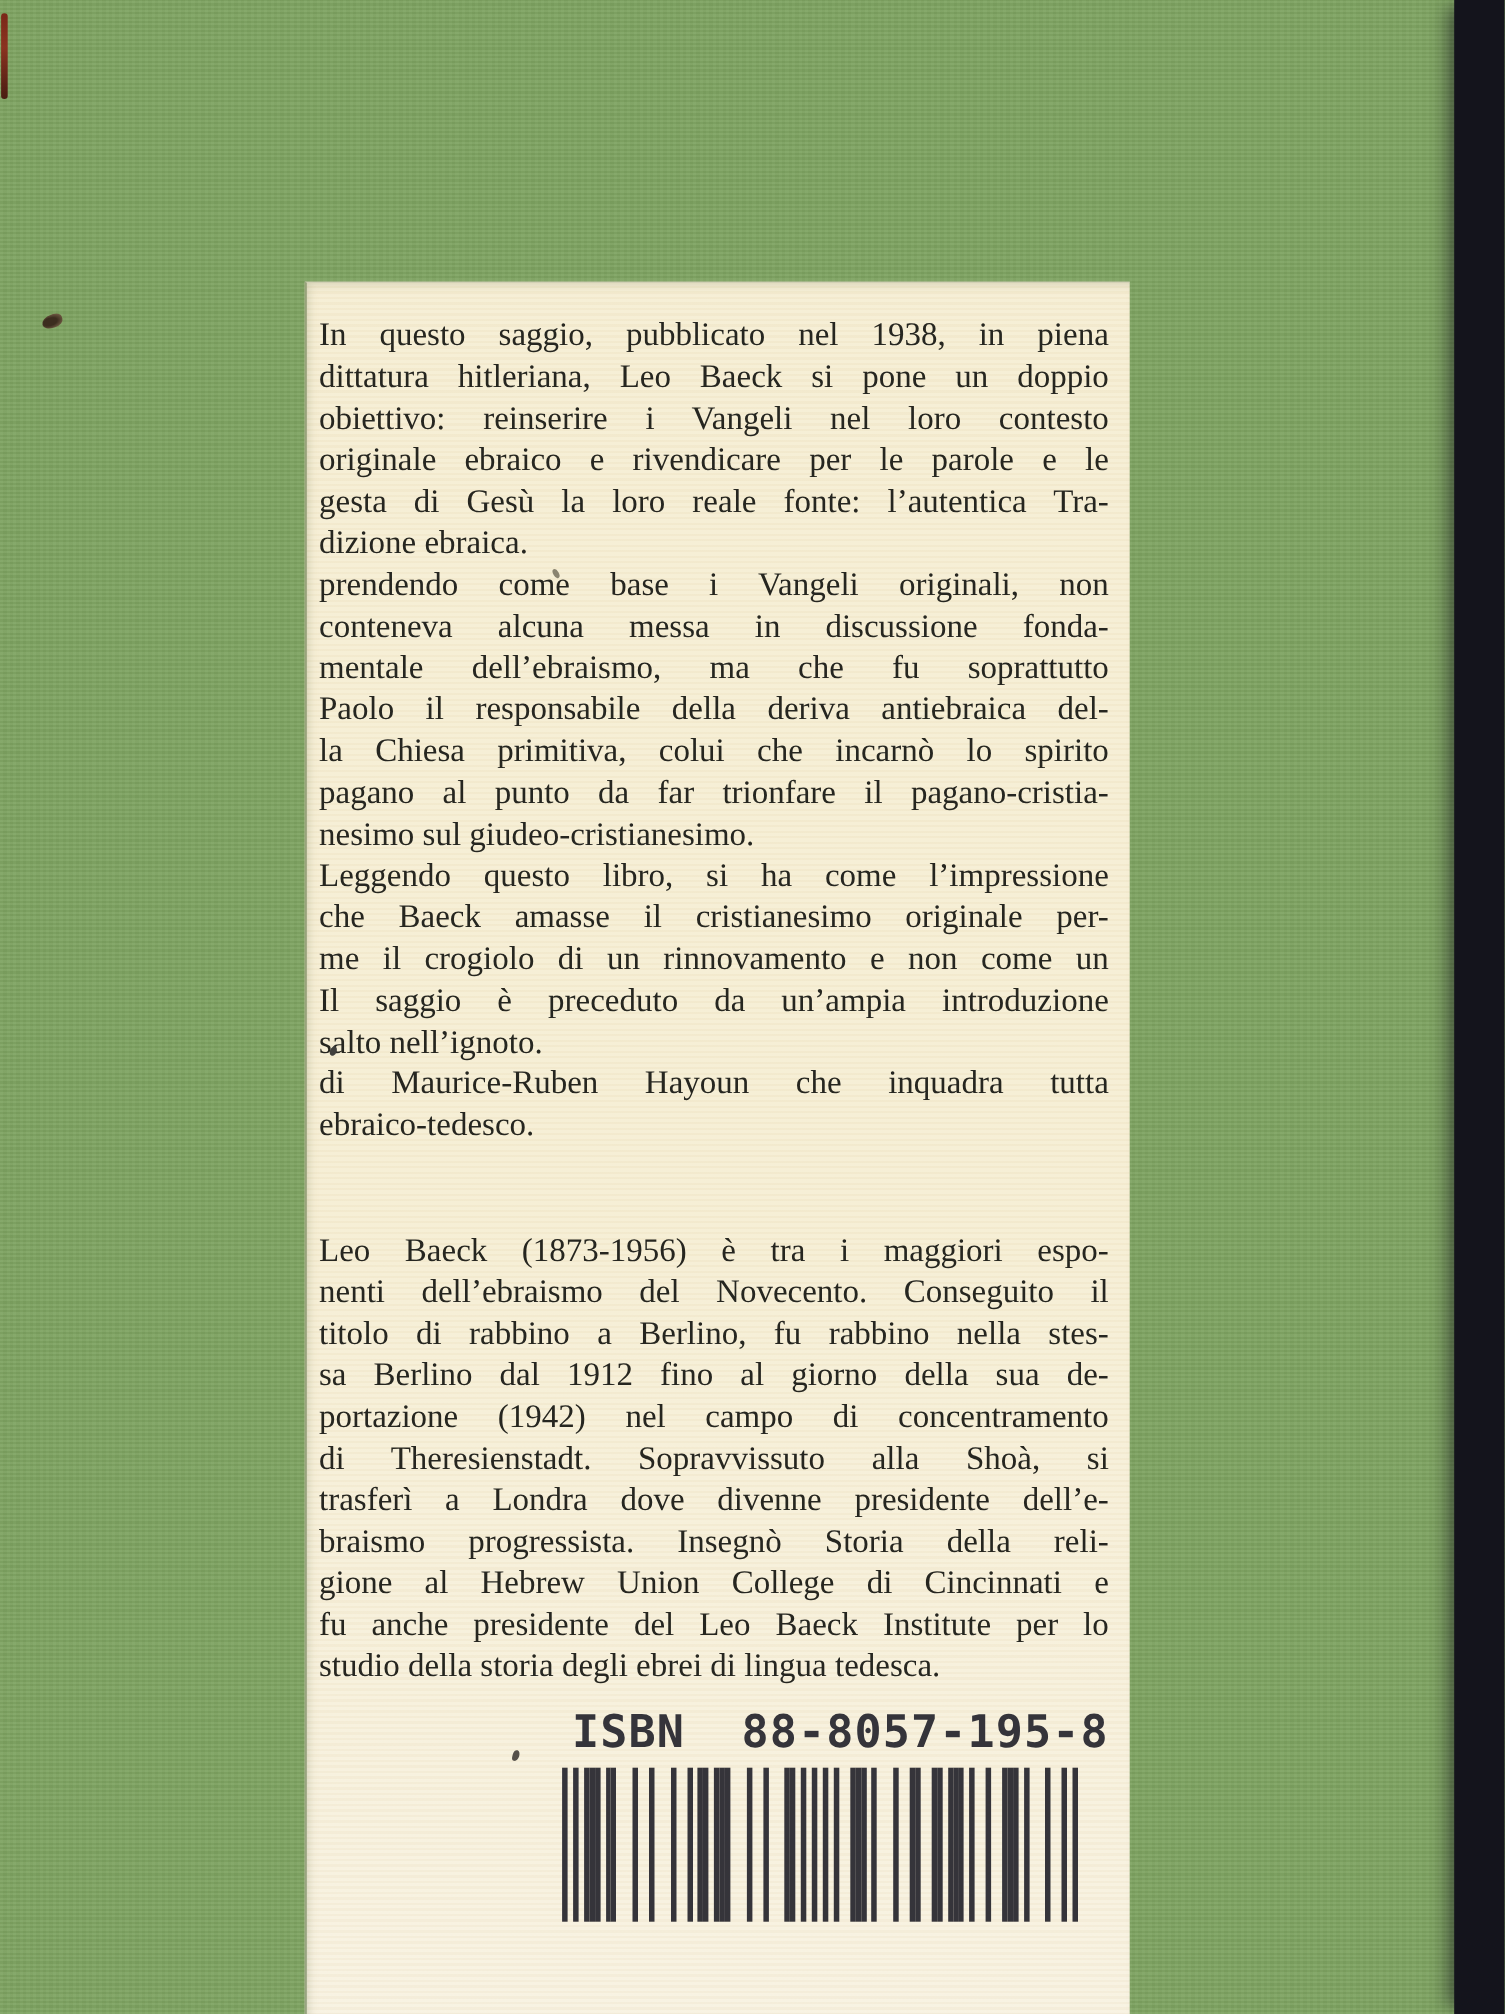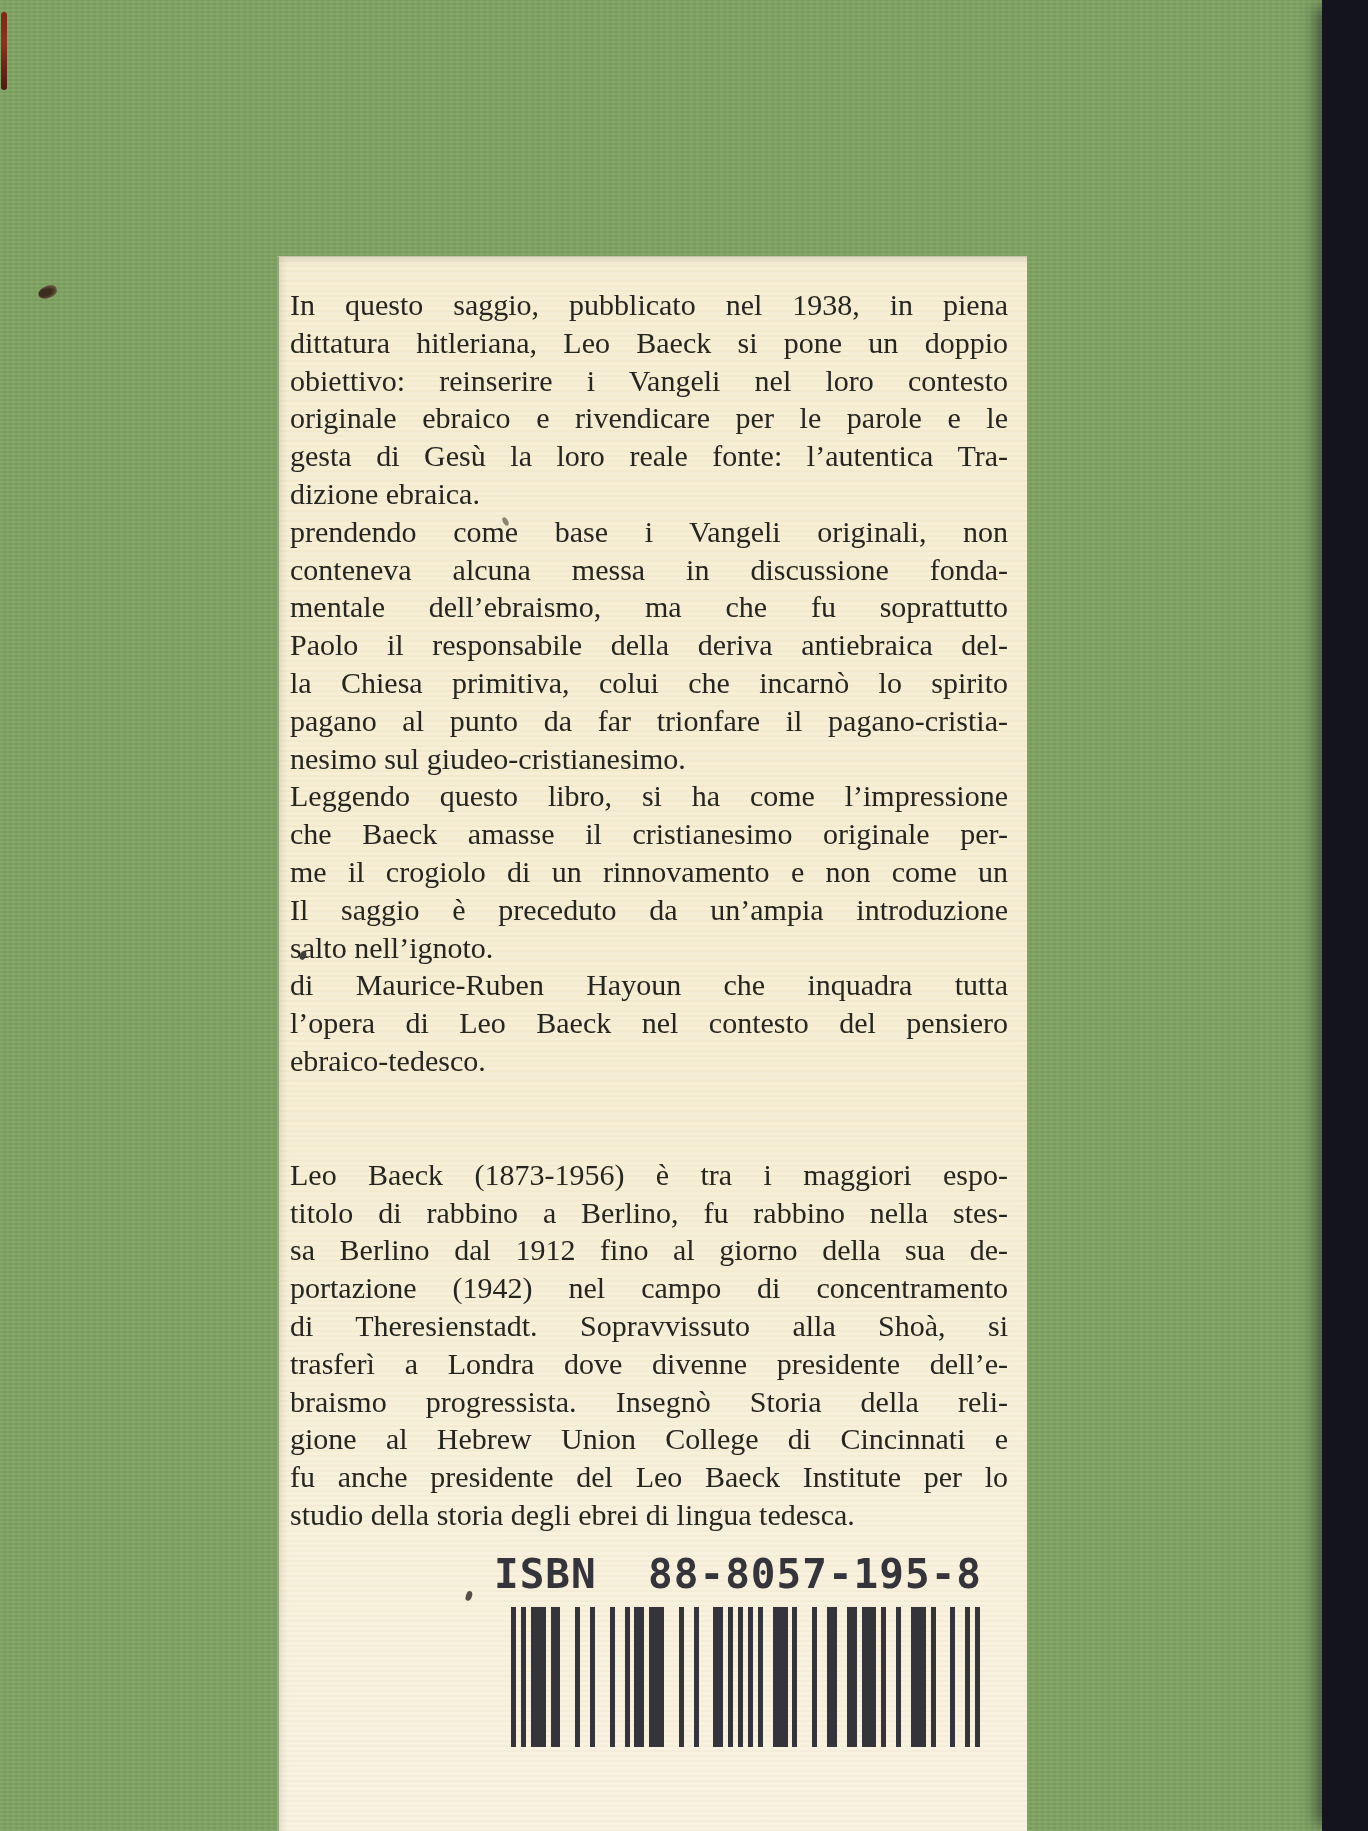--- a/index.html
+++ b/index.html
@@ -51,21 +51,21 @@
     text-align:justify;
     text-align-last:justify;
     -moz-text-align-last:justify;
     white-space:normal;
   }
   .tline.lastline{text-align-last:left;-moz-text-align-last:left;}
   .isbn{
     margin-top:16px;margin-left:204px;
     font-family:"DejaVu Sans Mono", monospace;
     font-weight:bold;font-size:41px;line-height:49px;
-    letter-spacing:1px;white-space:pre;color:var(--barcode-ink);
+    letter-spacing:1px;white-space:pre;color:var(--barcode-ink);text-align:right;
   }
   .barcode{
     margin-top:8px;margin-left:221px;
     width:470px;height:140px;display:flex;align-items:stretch;
   }
   .barcode .mod{width:4.947px;height:100%;}
   .barcode .bar{background:var(--barcode-ink);}
   .barcode .gap{background:transparent;}
   
   .blemish{position:absolute;pointer-events:none;}
@@ -109,25 +109,25 @@
         <div class="tline">Paolo il responsabile della deriva antiebraica del-</div>
         <div class="tline">la Chiesa primitiva, colui che incarnò lo spirito</div>
         <div class="tline">pagano al punto da far trionfare il pagano-cristia-</div>
         <div class="tline lastline">nesimo sul giudeo-cristianesimo.</div>
         <div class="tline">Leggendo questo libro, si ha come l’impressione</div>
         <div class="tline">che Baeck amasse il cristianesimo originale per-</div>
         <div class="tline">me il crogiolo di un rinnovamento e non come un</div>
         <div class="tline">Il saggio è preceduto da un’ampia introduzione</div>
         <div class="tline lastline">salto nell’ignoto.</div>
         <div class="tline">di Maurice-Ruben Hayoun che inquadra tutta</div>
-        <div class="tline">l’opera di Leo Baeck nel contesto del pensiero</div>
         <div class="tline lastline">ebraico-tedesco.</div>
       </div>
     <div class="bio" id="bio">
         <div class="tline">Leo Baeck (1873-1956) è tra i maggiori espo-</div>
+        <div class="tline">nenti dell’ebraismo del Novecento. Conseguito il</div>
         <div class="tline">titolo di rabbino a Berlino, fu rabbino nella stes-</div>
         <div class="tline">sa Berlino dal 1912 fino al giorno della sua de-</div>
         <div class="tline">portazione (1942) nel campo di concentramento</div>
         <div class="tline">di Theresienstadt. Sopravvissuto alla Shoà, si</div>
         <div class="tline">trasferì a Londra dove divenne presidente dell’e-</div>
         <div class="tline">braismo progressista. Insegnò Storia della reli-</div>
         <div class="tline">gione al Hebrew Union College di Cincinnati e</div>
         <div class="tline">fu anche presidente del Leo Baeck Institute per lo</div>
         <div class="tline lastline">studio della storia degli ebrei di lingua tedesca.</div>
       </div>

